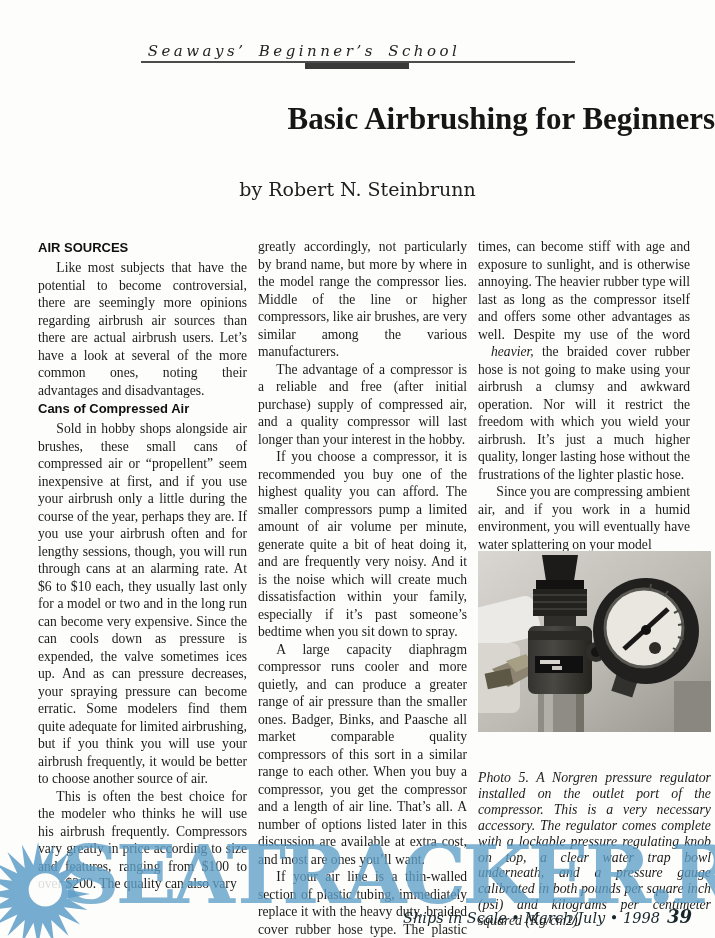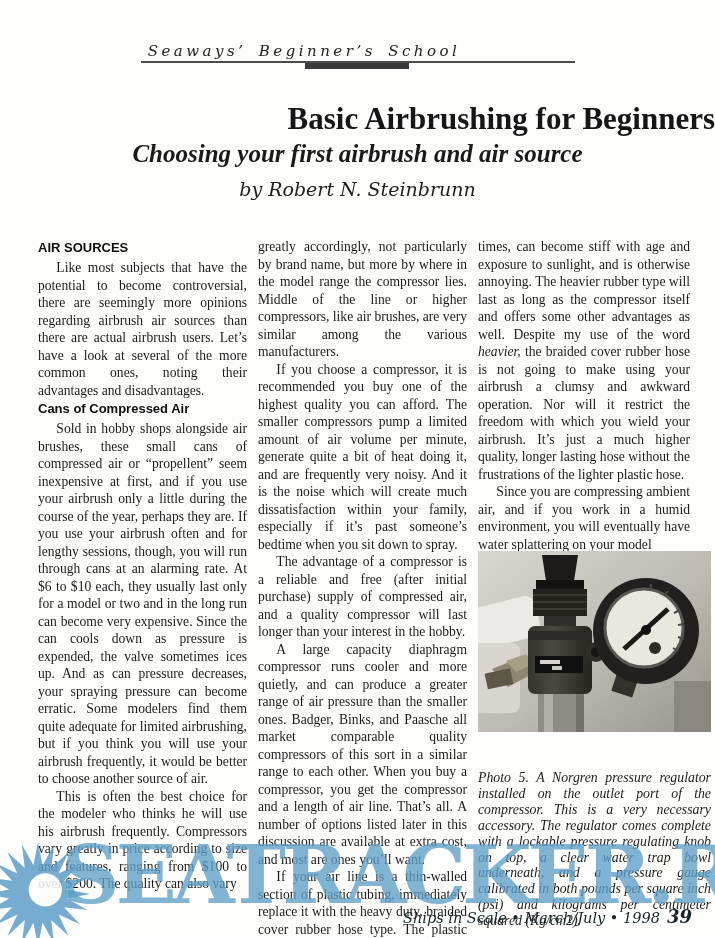--- a/index.html
+++ b/index.html
@@ -11,32 +11,32 @@
           letter-spacing:3.5px;word-spacing:4px;color:#232323;}
   .rule{position:absolute;top:61px;left:141px;width:434px;height:2px;background:#4c4c4c;}
   .rule-bar{position:absolute;left:164px;top:2px;width:104px;height:6px;background:#3a3a3a;}
   .part{position:absolute;top:70px;left:0;width:715px;text-align:center;
         font-family:"DejaVu Serif",serif;font-style:italic;font-weight:700;font-size:26px;color:#1f1f1f;}
   .title{position:absolute;top:101px;left:0;width:715px;text-align:right;margin:0;
          font-family:"Liberation Serif",serif;font-weight:700;font-size:31px;color:#161616;}
   .subtitle{position:absolute;top:140px;left:0;width:715px;text-align:center;margin:0;
             font-family:"Liberation Serif",serif;font-weight:700;font-style:italic;font-size:25px;color:#1a1a1a;}
   .byline{position:absolute;top:178px;left:0;width:715px;text-align:center;
-          font-family:"DejaVu Serif",serif;font-style:italic;font-size:19px;color:#1f1f1f;}
+          font-family:"DejaVu Serif",serif;font-size:19px;color:#1f1f1f;}
   
   .col{position:absolute;top:238px;font-size:13.6px;line-height:17.5px;text-align:justify;z-index:1;}
   .col1{left:38px;width:209px;}
   .col2{left:258px;width:209px;}
   .col3{left:478px;width:212px;}
   .col p{margin:0;text-indent:1.35em;font-family:Liberation Serif, serif;}
   .col p.noindent{text-indent:0;}
   .col h3{margin:2px 0 4px 0;font-family:"Liberation Sans",sans-serif;
           font-size:13px;line-height:15px;color:#0f0f0f;text-align:left;}
   .col h3.first{margin-top:2px;}
-  .ital{font-style:italic;}
+  .ital{font-style:italic;margin-left:13px;}
   
   .photo{position:absolute;left:478px;top:551px;width:233px;height:181px;z-index:1;}
   .caption{position:absolute;left:478px;top:770px;width:233px;z-index:1;
            font-style:italic;font-size:13.8px;line-height:15.9px;text-align:justify;color:#1c1c1c;}
   
   .footer{position:absolute;top:906px;right:23px;z-index:6;white-space:nowrap;
           font-family:"DejaVu Serif",serif;font-style:italic;font-size:14.5px;color:#16262b;}
   .footer .pagenum{font-size:18px;font-weight:700;margin-left:7px;font-style:italic;}
   
   .watermark{position:absolute;left:0;top:840px;width:715px;height:98px;z-index:5;
@@ -49,35 +49,34 @@
 </head>
 <body>
 
 <div class="page">
 
   <div class="kicker">Seaways’ Beginner’s School</div>
   <div class="rule">
     <div class="rule-bar"></div>
   </div>
   <h1 class="title">Basic Airbrushing for Beginners</h1>
-  <h2 class="subtitle">Choosing your first airbrush and air source</h2>
   <div class="byline">by Robert N. Steinbrunn</div>
 
   <div class="col col1">
     <h3 class="first">AIR SOURCES</h3>
     <p>Like most subjects that have the potential to become controversial, there are seemingly more opinions regarding airbrush air sources than there are actual airbrush users. Let’s have a look at several of the more common ones, noting their advantages and disadvantages.</p>
     <h3>Cans of Compressed Air</h3>
     <p>Sold in hobby shops alongside air brushes, these small cans of compressed air or “propellent” seem inexpensive at first, and if you use your airbrush only a little during the course of the year, perhaps they are. If you use your airbrush often and for lengthy sessions, though, you will run through cans at an alarming rate. At $6 to $10 each, they usually last only for a model or two and in the long run can become very expensive. Since the can cools down as pressure is expended, the valve sometimes ices up. And as can pressure decreases, your spraying pressure can become erratic. Some modelers find them quite adequate for limited airbrushing, but if you think you will use your airbrush frequently, it would be better to choose another source of air.</p>
     <p>This is often the best choice for the modeler who thinks he will use his airbrush frequently. Compressors vary greatly in price according to size and features, ranging from $100 to over $200. The quality can also vary</p>
   </div>
 
   <div class="col col2">
     <p class="noindent">greatly accordingly, not particularly by brand name, but more by where in the model range the compressor lies. Middle of the line or higher compressors, like air brushes, are very similar among the various manufacturers.</p>
+    <p>The advantage of a compressor is a reliable and free (after initial purchase) supply of compressed air, and a quality compressor will last longer than your interest in the hobby.</p>
     <p>If you choose a compressor, it is recommended you buy one of the highest quality you can afford. The smaller compressors pump a limited amount of air volume per minute, generate quite a bit of heat doing it, and are frequently very noisy. And it is the noise which will create much dissatisfaction within your family, especially if it’s past someone’s bedtime when you sit down to spray.</p>
-    <p>The advantage of a compressor is a reliable and free (after initial purchase) supply of compressed air, and a quality compressor will last longer than your interest in the hobby.</p>
     <p>A large capacity diaphragm compressor runs cooler and more quietly, and can produce a greater range of air pressure than the smaller ones. Badger, Binks, and Paasche all market comparable quality compressors of this sort in a similar range to each other. When you buy a compressor, you get the compressor and a length of air line. That’s all. A number of options listed later in this discussion are available at extra cost, and most are ones you’ll want.</p>
     <p>If your air line is a thin-walled section of plastic tubing, immediately replace it with the heavy duty, braided cover rubber hose type. The plastic tubing will kink and cut off air at</p>
   </div>
 
   <div class="col col3">
     <p class="noindent"><span>times, can become stiff with age and exposure to sunlight, and is otherwise annoying. The heavier rubber type will last as long as the compressor itself and offers some other advantages as well. Despite my use of the word </span><span class="ital">heavier,</span><span> the braided cover rubber hose is not going to make using your airbrush a clumsy and awkward operation. Nor will it restrict the freedom with which you wield your airbrush. It’s just a much higher quality, longer lasting hose without the frustrations of the lighter plastic hose.</span></p>
     <p>Since you are compressing ambient air, and if you work in a humid environment, you will eventually have water splattering on your model</p>
   </div>
 
   <div class="photo">

